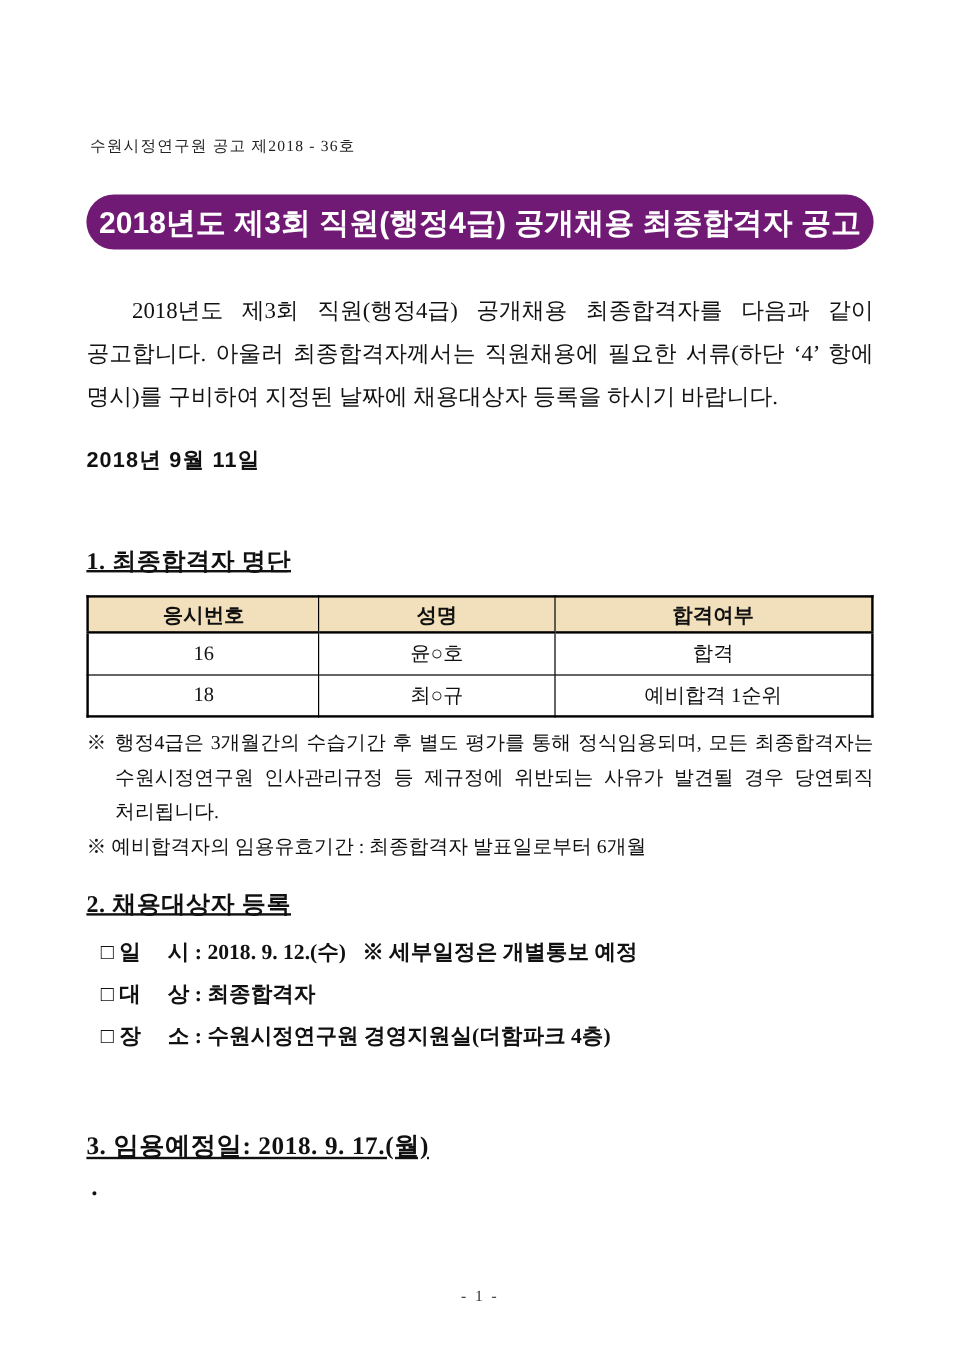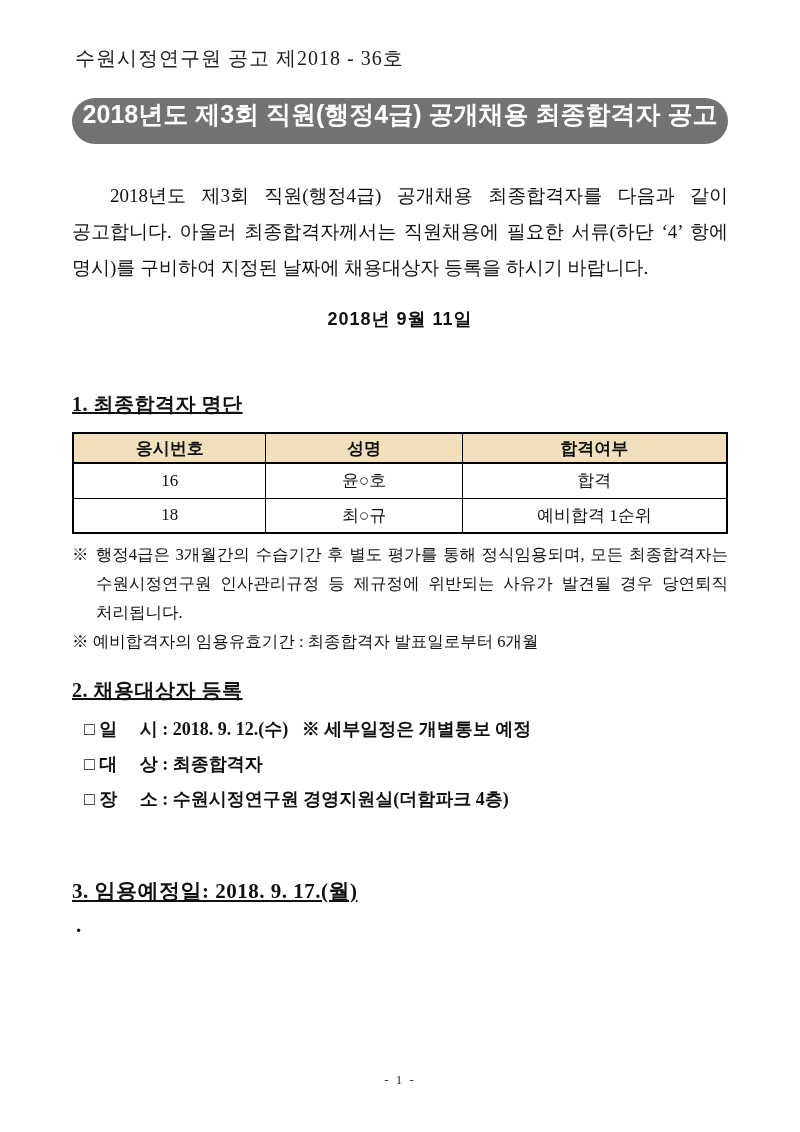--- a/index.html
+++ b/index.html
@@ -10,35 +10,35 @@
     position: relative;
     width: 800px;
     height: 1132px;
     margin: 0 auto;
     background: #ffffff;
     overflow: hidden;
     padding: 0 72px;
   }
 
   .doc-number {
-    margin-top: 48px;
-    font-size: 20px;
+    margin-top: 112px;
+    font-size: 13px;
     line-height: 20px;
     letter-spacing: 1px;
     color: #222;
     padding-left: 3px;
   }
 
   .banner {
     margin-top: 30px;
     height: 46px;
-    background: #737373;
+    background: #701a75;
     border-radius: 25px;
     display: flex;
-    align-items: flex-start;
+    align-items: center;
     justify-content: center;
     color: #ffffff;
     font-family: "Liberation Sans", "DejaVu Sans", sans-serif;
     font-weight: bold;
     font-size: 25px;
     white-space: nowrap;
     letter-spacing: 0px;
   }
 
   .intro {
@@ -46,21 +46,21 @@
     font-size: 19px;
     line-height: 36px;
     text-align: justify;
     word-break: keep-all;
     text-indent: 2em;
     color: #111;
   }
 
   .signature {
     margin-top: 20px;
-    text-align: center;
+    text-align: left;
     font-family: "Liberation Sans", "DejaVu Sans", sans-serif;
     font-weight: bold;
   }
   .signature .date { font-size: 18px; line-height: 26px; letter-spacing: 1px; }
   .signature .signer { font-size: 21px; line-height: 28px; letter-spacing: 3px; }
 
   .section-heading {
     font-weight: bold;
     font-size: 20px;
     line-height: 24px;

